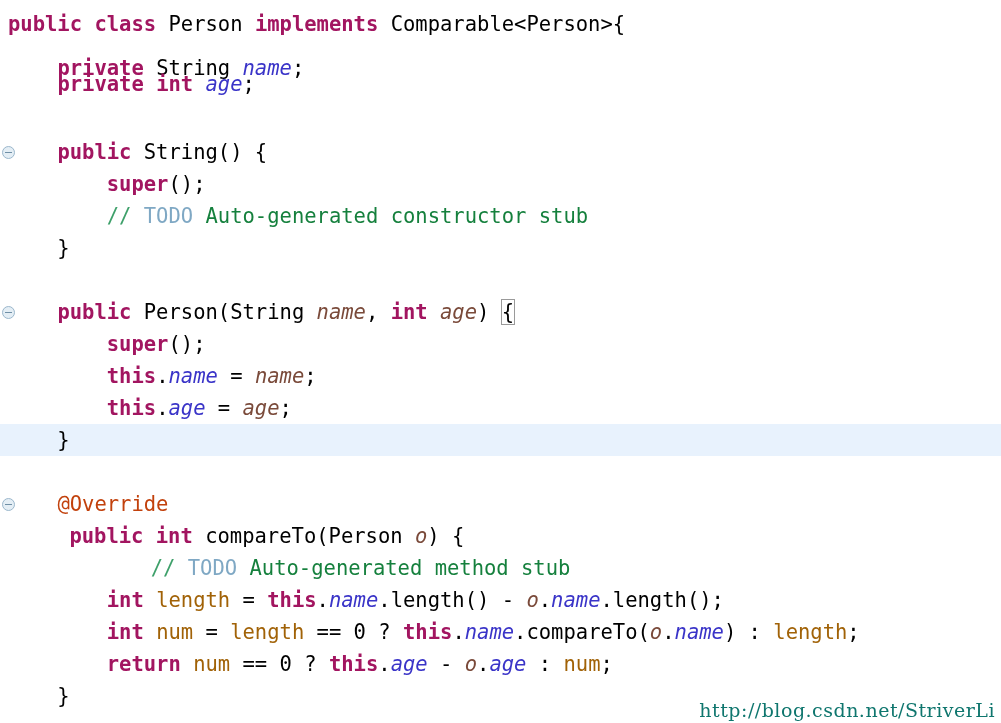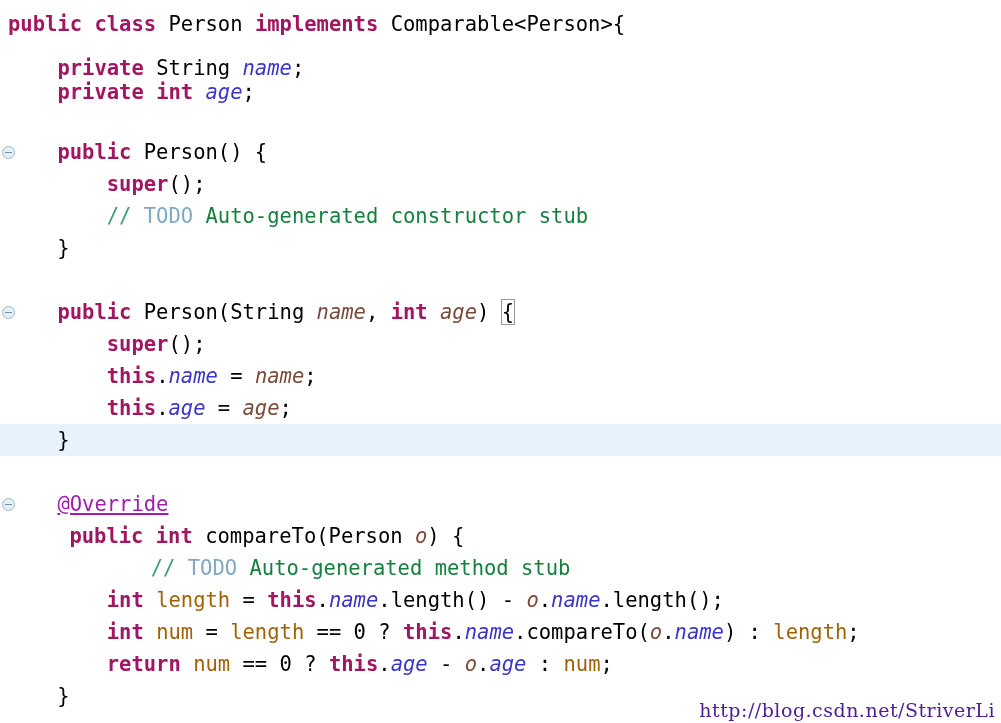--- a/index.html
+++ b/index.html
@@ -79,57 +79,57 @@
   .line.current {
     background: #e8f2fd;
   }
 
   
   .kw   { color: #a21560; font-weight: bold; }           
   .plain{ color: #000000; }                               
   .fld  { color: #3a34c8; font-style: italic; }           
   .par  { color: #7a4a3a; font-style: italic; }           
   .loc  { color: #a16207; }                               
-  .anno { color: #a21caf; text-decoration: underline; }                               
+  .anno { color: #c2410c; }                               
   .cmt  { color: #15803d; }                               
   .cmt-slash { color: #3ea06a; }                          
   .todo { color: #7fa8c4; }
 
   .bracket-box {
     outline: 1px solid #9a9a9a;
     outline-offset: 0px;
     background: transparent;
   }
 
   
   .watermark {
     position: absolute;
     right: 6px;
     bottom: 2px;
     font-family: "DejaVu Serif", "Liberation Serif", serif;
     font-size: 19px;
-    color: #4c1d95;
+    color: #0f766e;
     letter-spacing: 0.5px;
     z-index: 1;
     white-space: pre;
   }
 </style>
 </head>
 <body>
 
 <div id="editor">
 
   <div class="watermark">http://blog.csdn.net/StriverLi</div>
 
   <div class="code" id="code-layer">
       <div class="line" style="top: 8px;"><span class="txt"><span class="kw">public</span><span class="plain"> </span><span class="kw">class</span><span class="plain"> </span><span class="plain">Person</span><span class="plain"> </span><span class="kw">implements</span><span class="plain"> </span><span class="plain">Comparable&lt;Person&gt;{</span></span></div>
       <div class="line" style="top: 52px;"><span class="txt"><span class="plain">    </span><span class="kw">private</span><span class="plain"> </span><span class="plain">String</span><span class="plain"> </span><span class="fld">name</span><span class="plain">;</span></span></div>
-      <div class="line" style="top: 76px;"><span class="txt"><span class="plain">    </span><span class="kw">private</span><span class="plain"> </span><span class="kw">int</span><span class="plain"> </span><span class="fld">age</span><span class="plain">;</span></span></div>
+      <div class="line" style="top: 68px;"><span class="txt"><span class="plain">    </span><span class="kw">private</span><span class="plain"> </span><span class="kw">int</span><span class="plain"> </span><span class="fld">age</span><span class="plain">;</span></span></div>
       <div class="line" style="top: 104px;"><span class="txt"></span></div>
-      <div class="line" style="top: 136px;"><span class="txt"><span class="plain">    </span><span class="kw">public</span><span class="plain"> </span><span class="plain">Person() {</span></span></div>
+      <div class="line" style="top: 136px;"><span class="txt"><span class="plain">    </span><span class="kw">public</span><span class="plain"> </span><span class="plain">String() {</span></span></div>
       <div class="line" style="top: 168px;"><span class="txt"><span class="plain">        </span><span class="kw">super</span><span class="plain">();</span></span></div>
       <div class="line" style="top: 200px;"><span class="txt"><span class="plain">        </span><span class="cmt-slash">// </span><span class="todo">TODO</span><span class="cmt"> Auto-generated constructor stub</span></span></div>
       <div class="line" style="top: 232px;"><span class="txt"><span class="plain">    }</span></span></div>
       <div class="line" style="top: 264px;"><span class="txt"></span></div>
       <div class="line" style="top: 296px;"><span class="txt"><span class="plain">    </span><span class="kw">public</span><span class="plain"> </span><span class="plain">Person(</span><span class="plain">String</span><span class="plain"> </span><span class="par">name</span><span class="plain">, </span><span class="kw">int</span><span class="plain"> </span><span class="par">age</span><span class="plain">) </span><span class="plain bracket-box">{</span></span></div>
       <div class="line" style="top: 328px;"><span class="txt"><span class="plain">        </span><span class="kw">super</span><span class="plain">();</span></span></div>
       <div class="line" style="top: 360px;"><span class="txt"><span class="plain">        </span><span class="kw">this</span><span class="plain">.</span><span class="fld">name</span><span class="plain"> = </span><span class="par">name</span><span class="plain">;</span></span></div>
       <div class="line" style="top: 392px;"><span class="txt"><span class="plain">        </span><span class="kw">this</span><span class="plain">.</span><span class="fld">age</span><span class="plain"> = </span><span class="par">age</span><span class="plain">;</span></span></div>
       <div class="line current" style="top: 424px;"><span class="txt"><span class="plain">    }</span></span></div>
       <div class="line" style="top: 456px;"><span class="txt"></span></div>

